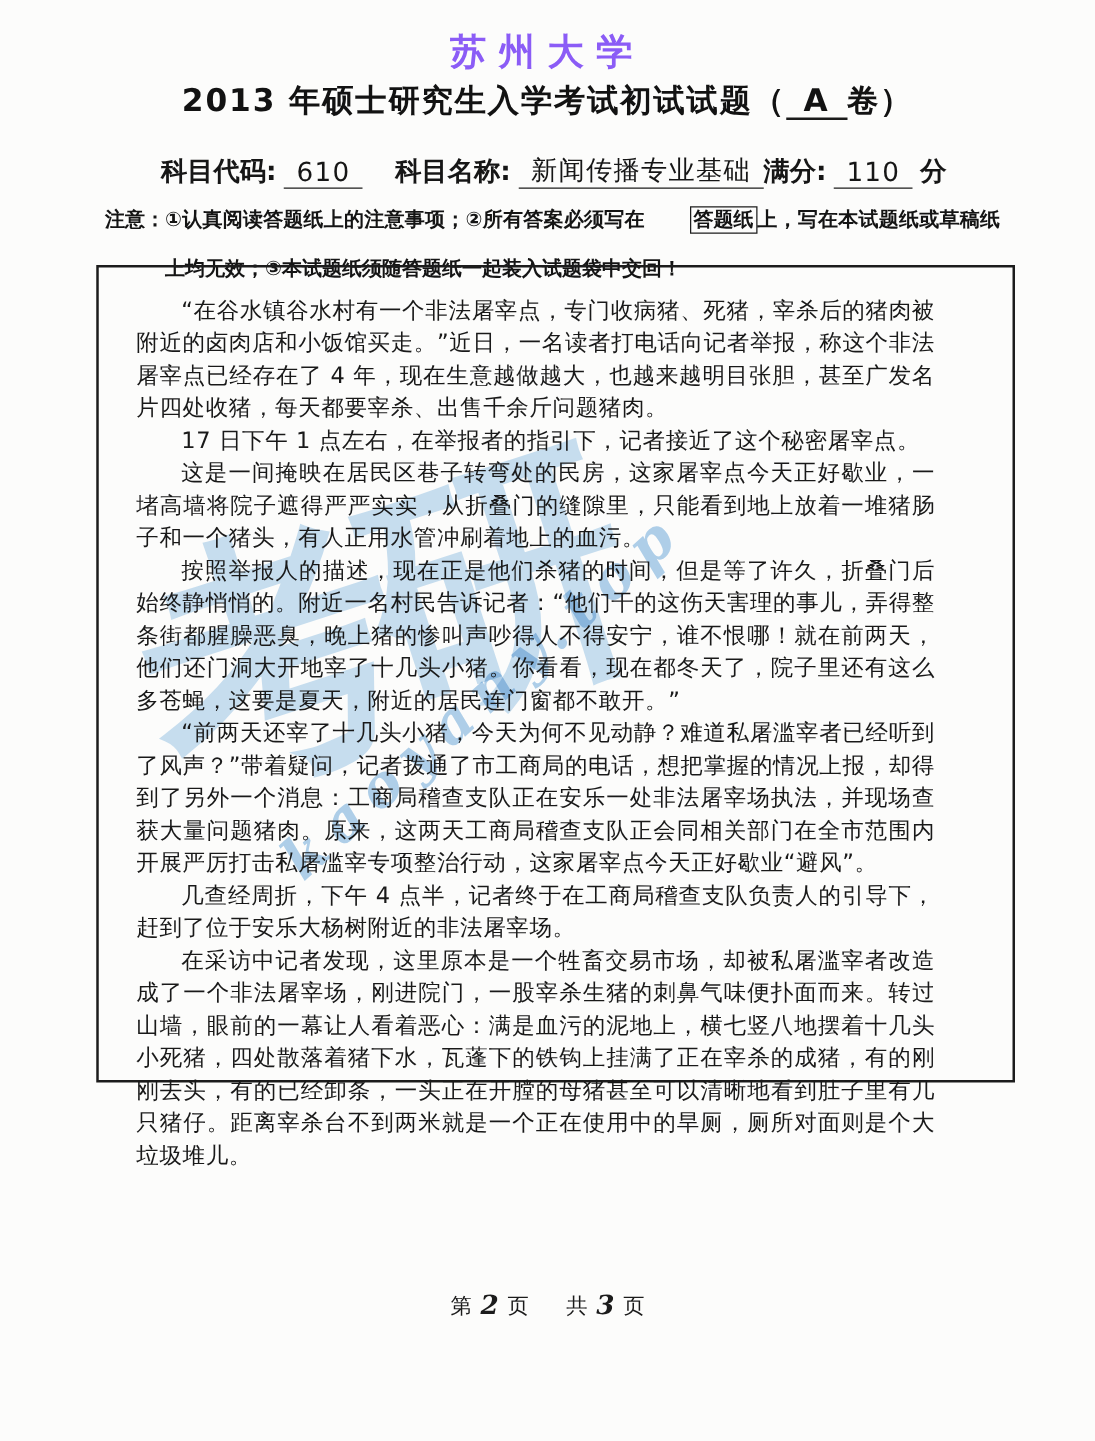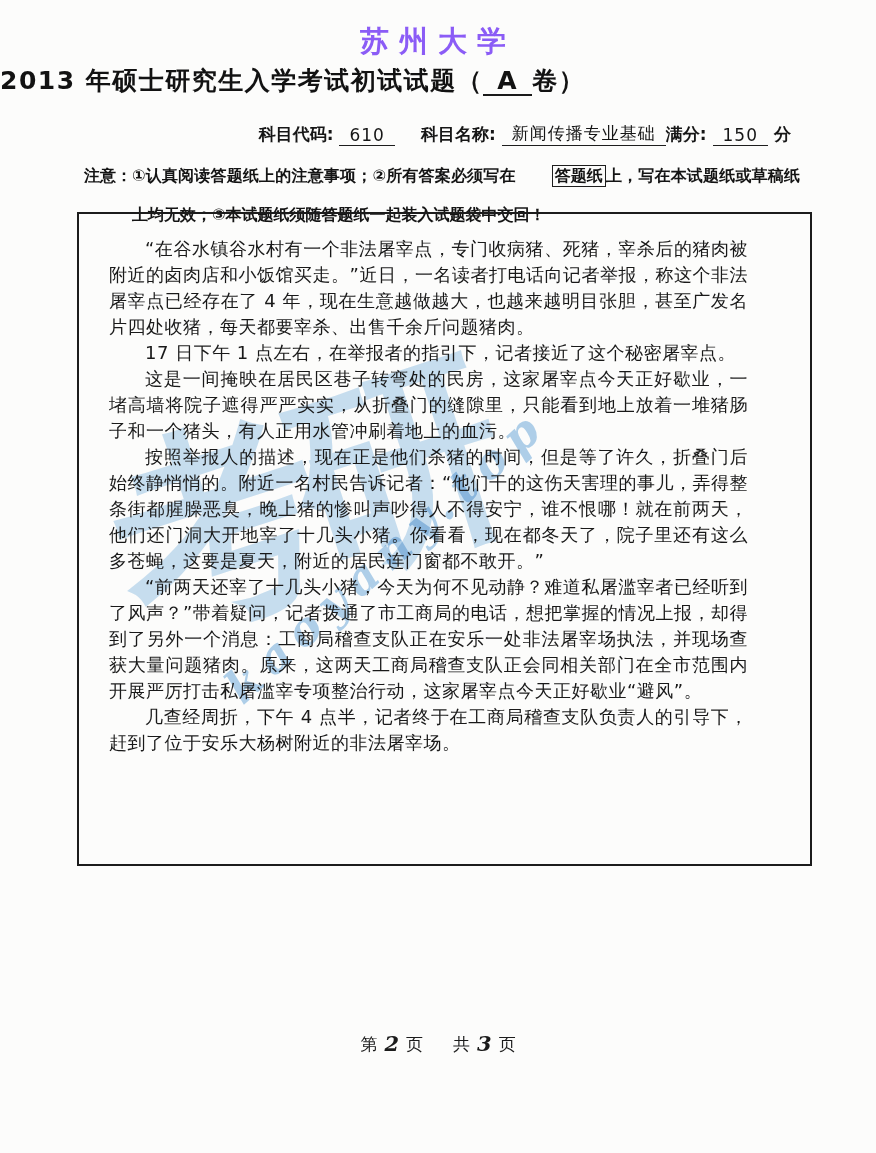--- a/index.html
+++ b/index.html
@@ -12,32 +12,32 @@
     overflow:hidden;
   }
   
   .university{
     position:absolute;top:22px;left:0;width:100%;
     text-align:center;font-size:29px;font-weight:bold;
     letter-spacing:10px;color:#8b5cf6;
   }
   .exam-title{
     position:absolute;top:64px;left:0;width:100%;
-    font-size:25px;font-weight:bold;
+    text-align:center;font-size:25px;font-weight:bold;
     letter-spacing:1.5px;color:#121212;
   }
   .variant-underline{
     display:inline-block;border-bottom:2.5px solid #1a1a1a;
     padding:0 14px;line-height:1.05;
   }
   
   .meta-row{
     position:absolute;top:122px;left:95px;width:696px;
-    display:flex;justify-content:flex-end;align-items:flex-end;
-    font-size:17px;font-weight:600;white-space:nowrap;
+    display:flex;justify-content:center;align-items:flex-end;
+    font-size:21px;font-weight:600;white-space:nowrap;
   }
   .meta-left,.meta-right{display:flex;align-items:flex-end;gap:6px;}
   .meta-gap{width:14px;}
   .u-val{
     display:inline-block;border-bottom:1.8px solid #1d1d1d;
     padding:0 10px;font-weight:400;letter-spacing:1px;
   }
   
   .notice{
     position:absolute;top:156px;left:84px;width:716px;
@@ -114,39 +114,40 @@
   <div class="meta-row">
     <div class="meta-left">
       <span>科目代码:</span>
       <span class="u-val">610</span>
       <span class="meta-gap"></span>
       <span>科目名称:</span>
       <span class="u-val">新闻传播专业基础</span>
     </div>
     <div class="meta-right">
       <span>满分:</span>
-      <span class="u-val">150</span>
+      <span class="u-val">110</span>
       <span>分</span>
     </div>
   </div>
 
   <div class="notice">
     <div class="notice-label">注意：</div>
     <div class="notice-body">
       <span>①认真阅读答题纸上的注意事项；②所有答案必须写在</span><span class="boxed-term">答题纸</span><span>上，写在本试题纸或草稿纸上均无效；③本试题纸须随答题纸一起装入试题袋中交回！</span>
     </div>
   </div>
 
   <div class="passage-box">
       <p class="para">“在谷水镇谷水村有一个非法屠宰点，专门收病猪、死猪，宰杀后的猪肉被附近的卤肉店和小饭馆买走。”近日，一名读者打电话向记者举报，称这个非法屠宰点已经存在了 4 年，现在生意越做越大，也越来越明目张胆，甚至广发名片四处收猪，每天都要宰杀、出售千余斤问题猪肉。</p>
       <p class="para">17 日下午 1 点左右，在举报者的指引下，记者接近了这个秘密屠宰点。</p>
       <p class="para">这是一间掩映在居民区巷子转弯处的民房，这家屠宰点今天正好歇业，一堵高墙将院子遮得严严实实，从折叠门的缝隙里，只能看到地上放着一堆猪肠子和一个猪头，有人正用水管冲刷着地上的血污。</p>
       <p class="para">按照举报人的描述，现在正是他们杀猪的时间，但是等了许久，折叠门后始终静悄悄的。附近一名村民告诉记者：“他们干的这伤天害理的事儿，弄得整条街都腥臊恶臭，晚上猪的惨叫声吵得人不得安宁，谁不恨哪！就在前两天，他们还门洞大开地宰了十几头小猪。你看看，现在都冬天了，院子里还有这么多苍蝇，这要是夏天，附近的居民连门窗都不敢开。”</p>
       <p class="para">“前两天还宰了十几头小猪，今天为何不见动静？难道私屠滥宰者已经听到了风声？”带着疑问，记者拨通了市工商局的电话，想把掌握的情况上报，却得到了另外一个消息：工商局稽查支队正在安乐一处非法屠宰场执法，并现场查获大量问题猪肉。原来，这两天工商局稽查支队正会同相关部门在全市范围内开展严厉打击私屠滥宰专项整治行动，这家屠宰点今天正好歇业“避风”。</p>
       <p class="para">几查经周折，下午 4 点半，记者终于在工商局稽查支队负责人的引导下，赶到了位于安乐大杨树附近的非法屠宰场。</p>
+      <p class="para">在采访中记者发现，这里原本是一个牲畜交易市场，却被私屠滥宰者改造成了一个非法屠宰场，刚进院门，一股宰杀生猪的刺鼻气味便扑面而来。转过山墙，眼前的一幕让人看着恶心：满是血污的泥地上，横七竖八地摆着十几头小死猪，四处散落着猪下水，瓦蓬下的铁钩上挂满了正在宰杀的成猪，有的刚刚去头，有的已经卸条，一头正在开膛的母猪甚至可以清晰地看到肚子里有几只猪仔。距离宰杀台不到两米就是一个正在使用中的旱厕，厕所对面则是个大垃圾堆儿。</p>
     </div>
 
   <div class="footer">
     <span>第</span>
     <span class="hand-num">2</span>
     <span>页</span>
     <span class="footer-spacer"></span>
     <span>共</span>
     <span class="hand-num">3</span>
     <span>页</span>

